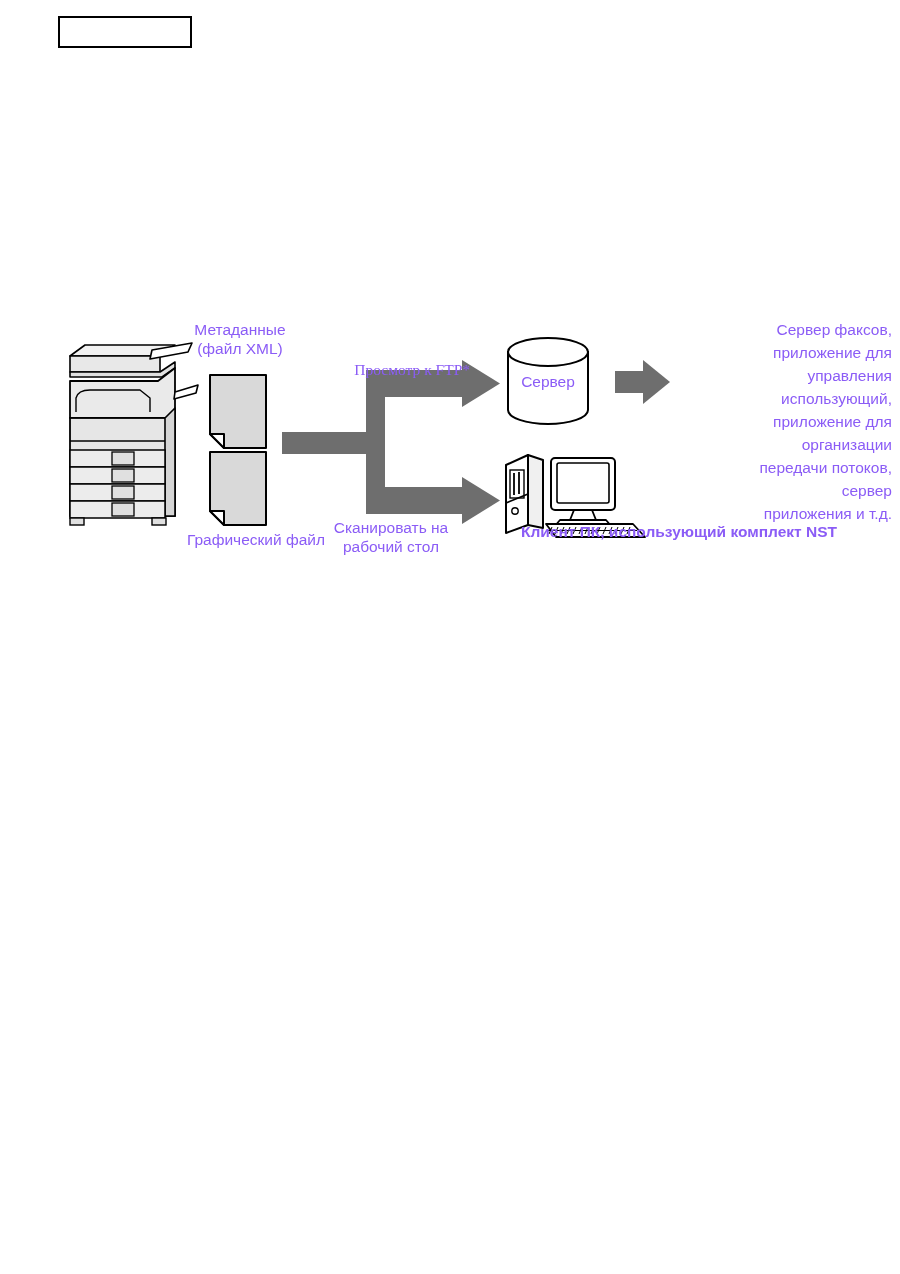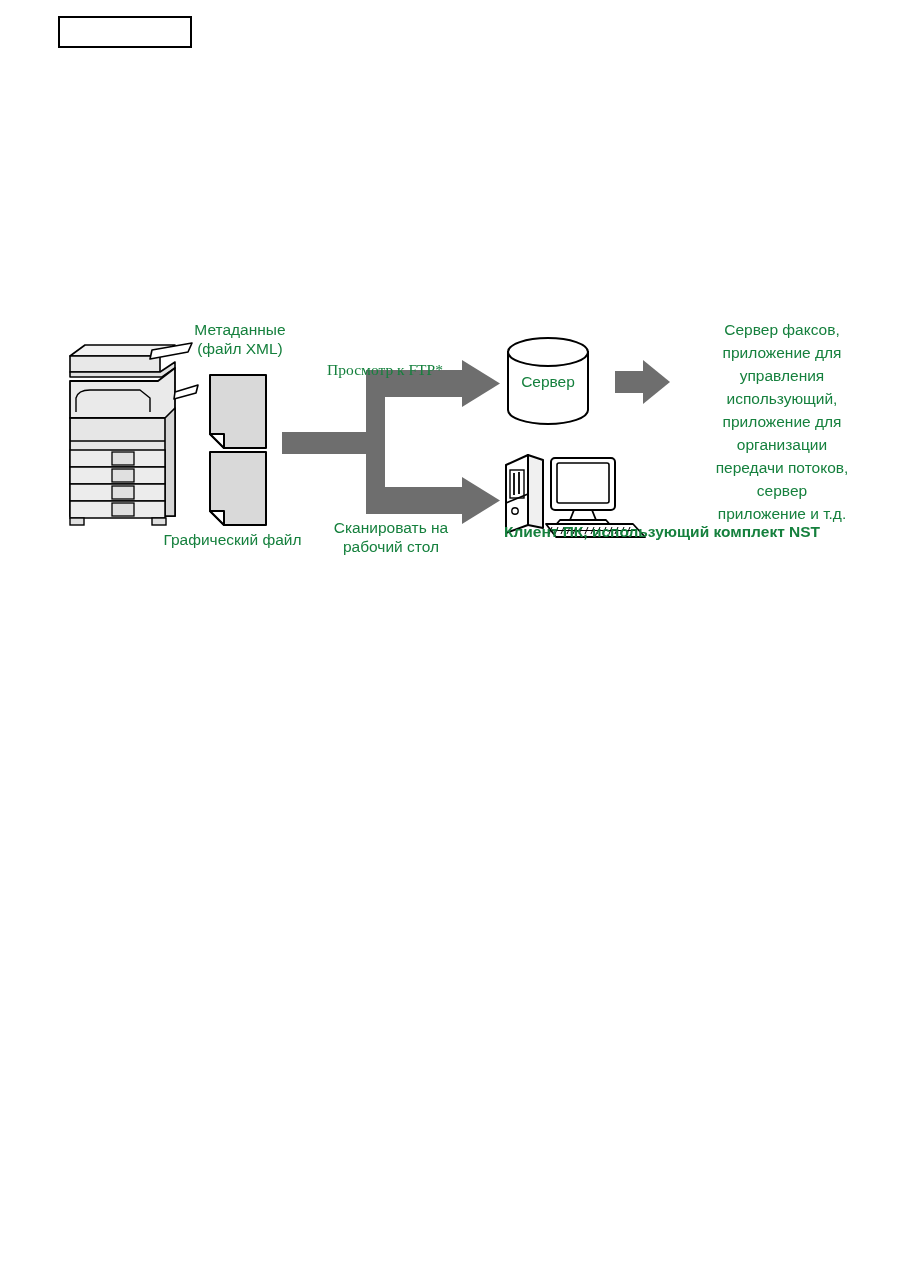--- a/index.html
+++ b/index.html
@@ -40,26 +40,26 @@
   .diagram svg {
     display: block;
   }
 
   
   .lbl {
     position: absolute;
     font-family: "Liberation Sans", sans-serif;
     font-size: 15.5px;
     line-height: 19px;
-    color: #15803d;
+    color: #8b5cf6;
     white-space: pre;
   }
   .lbl-center { text-align: center; }
   .lbl-right  { text-align: center; }
-  .lbl-left   { text-align: center; }
+  .lbl-left   { text-align: right; }
 
   #label-metadata {
     left: 170px;
     top: 320px;
     width: 140px;
   }
   #label-graphic-file {
     left: 140px;
     top: 522px;
     width: 185px;
@@ -220,13 +220,13 @@
 <div class="lbl lbl-left" id="label-graphic-file">Графический файл</div>
 
 <div class="lbl lbl-left" id="label-ftp">Просмотр к FTP*</div>
 
 <div class="lbl lbl-right" id="label-scan-desktop"><span>Сканировать на</span><br><span>рабочий стол</span></div>
 
 <div class="lbl" id="label-server">Сервер</div>
 
 <div class="lbl lbl-left" id="label-pc-client"><span>Клиент ПК, использующий комплект NST</span><br></div>
 
-<div class="lbl lbl-left" id="label-targets"><span>Сервер факсов,</span><br><span>приложение для</span><br><span>управления</span><br><span>использующий,</span><br><span>приложение для</span><br><span>организации</span><br><span>передачи потоков,</span><br><span>сервер</span><br><span>приложение и т.д.</span></div>
+<div class="lbl lbl-left" id="label-targets"><span>Сервер факсов,</span><br><span>приложение для</span><br><span>управления</span><br><span>использующий,</span><br><span>приложение для</span><br><span>организации</span><br><span>передачи потоков,</span><br><span>сервер</span><br><span>приложения и т.д.</span></div>
 
 </body></html>

